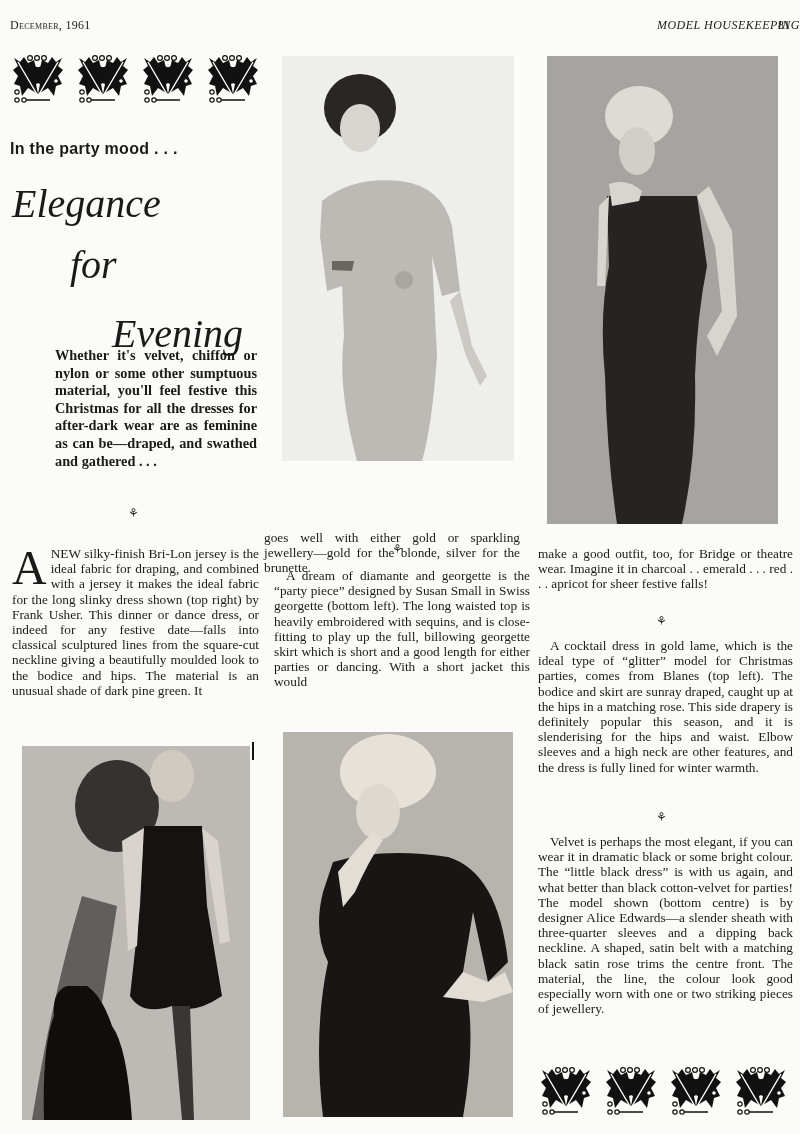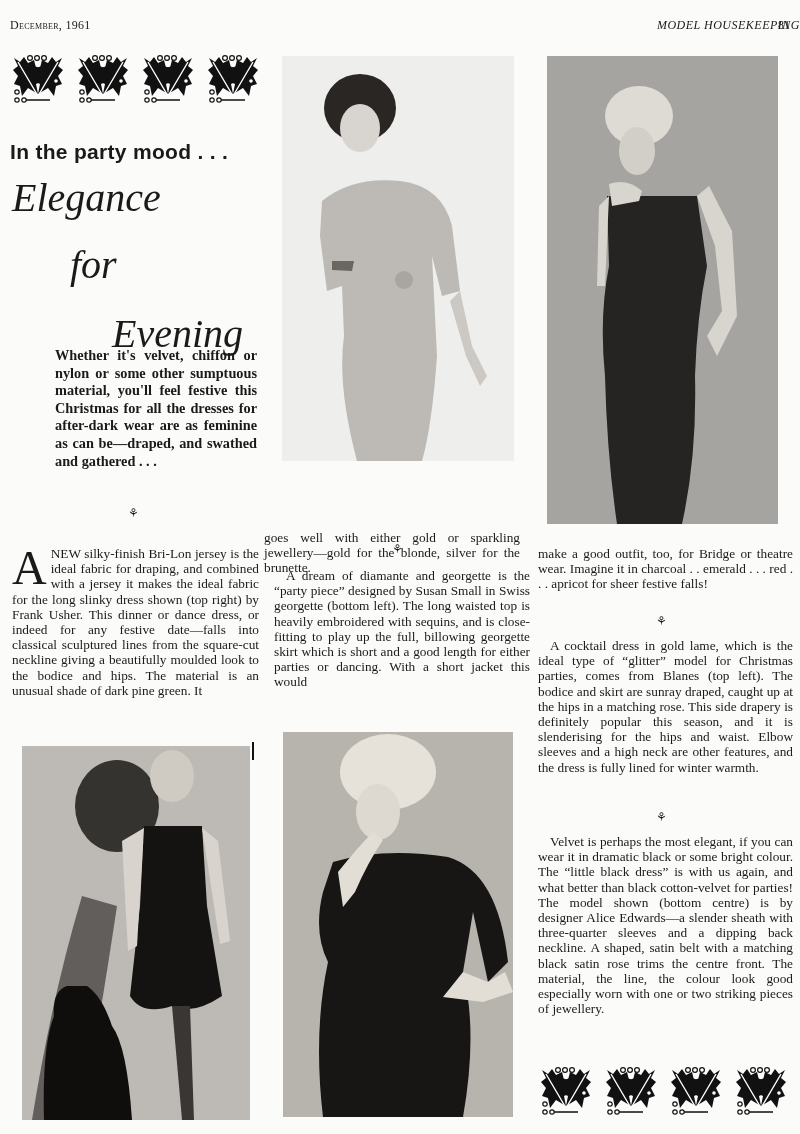--- a/index.html
+++ b/index.html
@@ -5,23 +5,23 @@
   html,body{margin:0;padding:0;}
   body{width:800px;height:1134px;background:#fbfbf9;position:relative;overflow:hidden;
        font-family:"Liberation Serif","DejaVu Serif",serif;color:#1a1a1a;}
   .abs{position:absolute;}
   .hdr{font-size:12px;top:18px;}
   .hdr-left{left:10px;font-variant:small-caps;letter-spacing:.3px;}
   .hdr-center{left:0;width:800px;text-align:right;font-style:italic;letter-spacing:.5px;}
   .hdr-right{right:10px;}
   .holly-row{display:flex;gap:13px;}
   .holly{width:52px;height:50px;}
-  .kicker{left:10px;top:140px;font-family:"Liberation Sans","DejaVu Sans",sans-serif;font-weight:bold;font-size:21px;letter-spacing:.3px;}
+  .kicker{left:10px;top:140px;font-family:"Liberation Sans","DejaVu Sans",sans-serif;font-weight:bold;font-size:16px;letter-spacing:.3px;}
   .t1,.t2,.t3{font-style:italic;font-size:40px;line-height:1;}
-  .t1{left:12px;top:178px;}
+  .t1{left:12px;top:184px;}
   .t2{left:70px;top:245px;}
   .t3{left:112px;top:314px;}
   .intro{left:55px;top:347px;width:202px;font-weight:bold;font-size:14.3px;line-height:17.6px;text-align:justify;}
   .orn{font-size:12px;}
   .body-text{font-size:13.3px;line-height:15.2px;text-align:justify;hyphens:none;}
   .dropcap{float:left;font-size:48px;line-height:38px;margin:3px 4px 0 0;}
   .indent{text-indent:12px;}
   .photo{position:absolute;overflow:hidden;}
   .photo svg{width:100%;height:100%;display:block;}
   .rule-mark{position:absolute;left:252px;top:742px;width:2px;height:18px;background:#111;}

